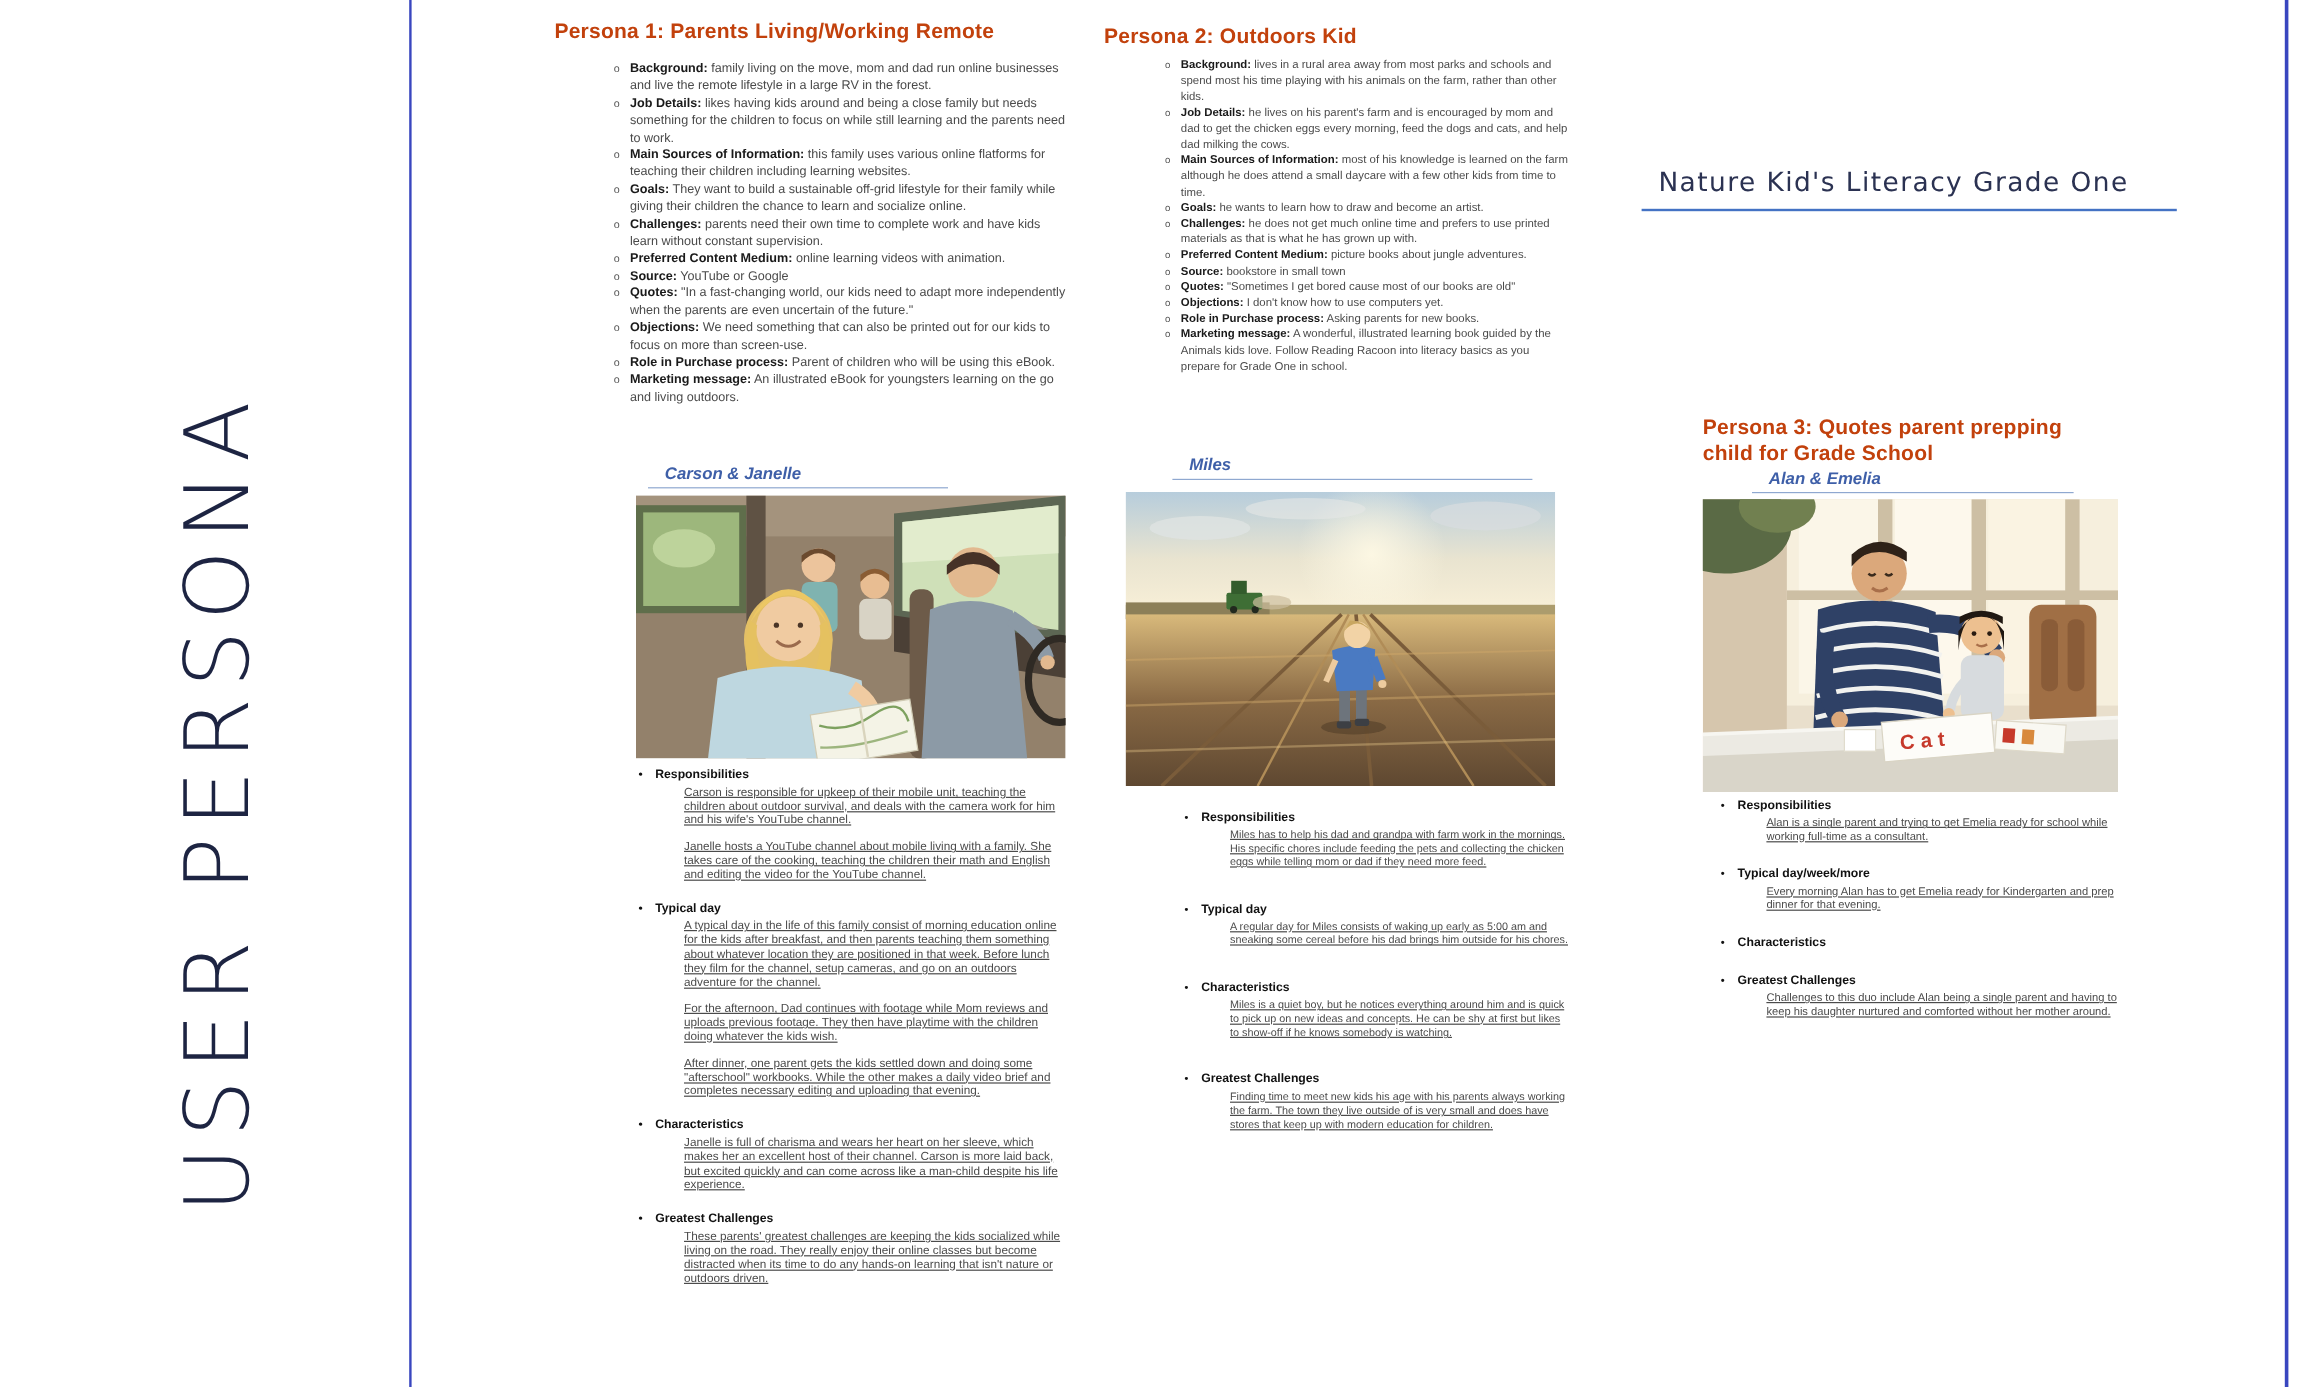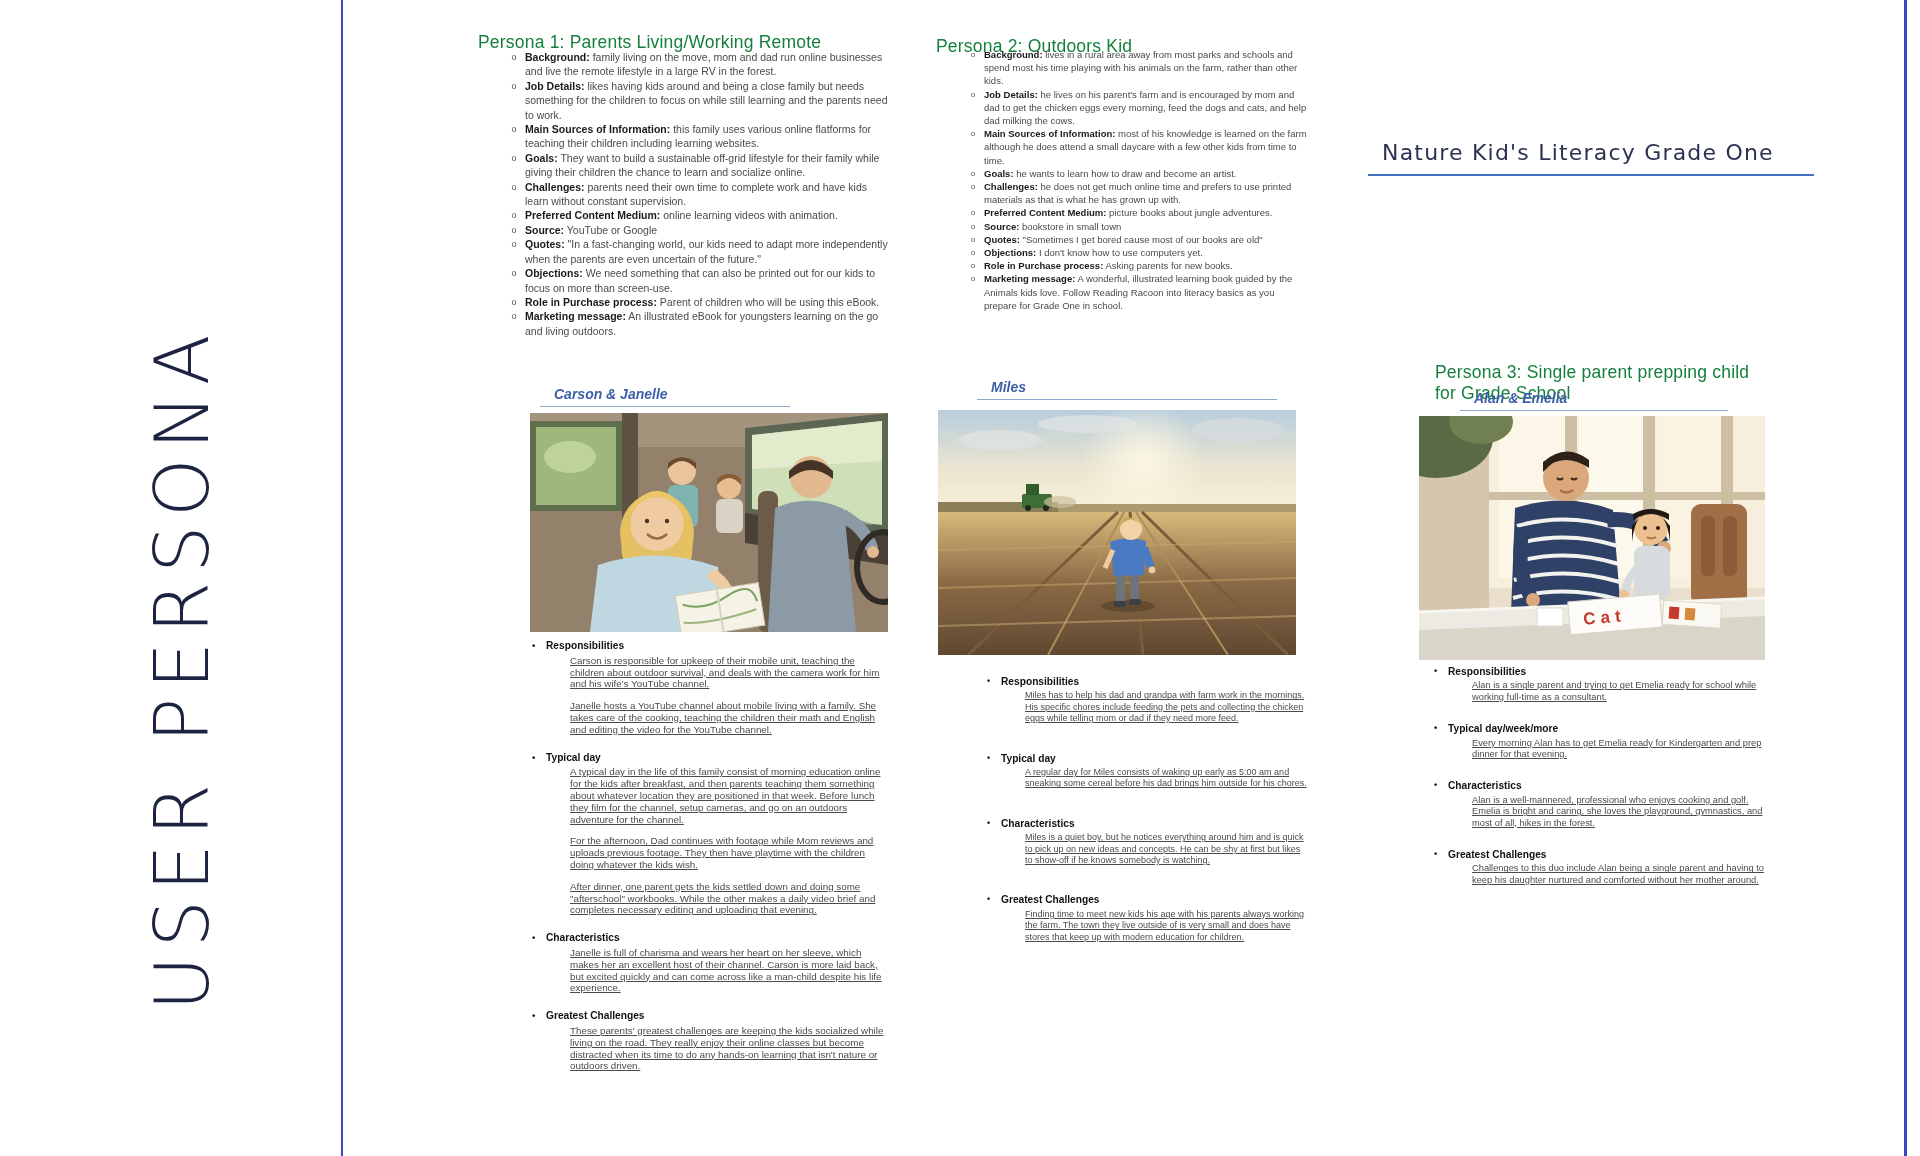--- a/index.html
+++ b/index.html
@@ -10,21 +10,21 @@
   .vline-left{position:absolute;left:341px;top:0;width:2px;height:1156px;background:#3946BF;}
   .vline-right{position:absolute;left:1904px;top:0;width:3px;height:1156px;background:#3946BF;}
 
   
   .vertical-title{position:absolute;left:-198px;top:613px;width:760px;height:110px;
     transform:rotate(-90deg);font-size:74px;font-weight:100;letter-spacing:9px;
     color:#1d2442;text-align:center;line-height:110px;white-space:nowrap;
     font-family:"DejaVu Sans",sans-serif;font-stretch:condensed;}
 
   
-  .ptitle{position:absolute;margin:16px;font-size:17.5px;font-weight:normal;color:#15803d;letter-spacing:.2px;}
+  .ptitle{position:absolute;margin:0;font-size:17.5px;font-weight:bold;color:#c2410c;letter-spacing:.2px;}
   .p1-title{left:462px;top:16px;width:420px;}
   .p2-title{left:920px;top:20px;width:380px;}
   .p3-title{left:1419px;top:346px;width:340px;line-height:21px;}
 
   
   .main-title-wrap{position:absolute;left:1368px;top:140px;width:446px;
     border-bottom:2px solid #4472C4;padding-bottom:9px;}
   .main-title{font-size:22px;font-weight:400;color:#2b3252;letter-spacing:1.2px;padding-left:14px;
     font-family:"DejaVu Sans",sans-serif;}
 
@@ -333,21 +333,21 @@
           <span class="dot">•</span>
           <span class="sec-title">Greatest Challenges</span>
         </div>
         <div class="sec-par">Finding time to meet new kids his age with his parents always working the farm. The town they live outside of is very small and does have stores that keep up with modern education for children.</div>
       </div>
     </div>
 
   <div class="main-title-wrap">
     <div class="main-title">Nature Kid's Literacy Grade One</div>
   </div>
-  <h2 class="ptitle p3-title">Persona 3: Single parent prepping child for Grade School</h2>
+  <h2 class="ptitle p3-title">Persona 3: Quotes parent prepping child for Grade School</h2>
   <div class="name-tag p3-name">Alan &amp; Emelia</div>
 
   <div class="photo p3-photo">
     <svg width="346" height="244" viewBox="0 0 346 244">
       <rect width="346" height="244" fill="#e9dfcc"></rect>
       <rect x="70" y="0" width="276" height="172" fill="#f6efdd"></rect>
       <rect x="80" y="0" width="66" height="162" fill="#fbf6e8"></rect>
       <rect x="160" y="0" width="64" height="162" fill="#fdf8ec"></rect>
       <rect x="238" y="0" width="66" height="162" fill="#faf3e2"></rect>
       <rect x="146" y="0" width="12" height="172" fill="#cdbfa4"></rect>
@@ -420,21 +420,20 @@
           <span class="dot">•</span>
           <span class="sec-title">Typical day/week/more</span>
         </div>
         <div class="sec-par">Every morning Alan has to get Emelia ready for Kindergarten and prep dinner for that evening.</div>
       </div>
       <div class="section">
         <div class="sec-head">
           <span class="dot">•</span>
           <span class="sec-title">Characteristics</span>
         </div>
-        <div class="sec-par">Alan is a well-mannered, professional who enjoys cooking and golf. Emelia is bright and caring, she loves the playground, gymnastics, and most of all, hikes in the forest.</div>
       </div>
       <div class="section">
         <div class="sec-head">
           <span class="dot">•</span>
           <span class="sec-title">Greatest Challenges</span>
         </div>
         <div class="sec-par">Challenges to this duo include Alan being a single parent and having to keep his daughter nurtured and comforted without her mother around.</div>
       </div>
     </div>
 

